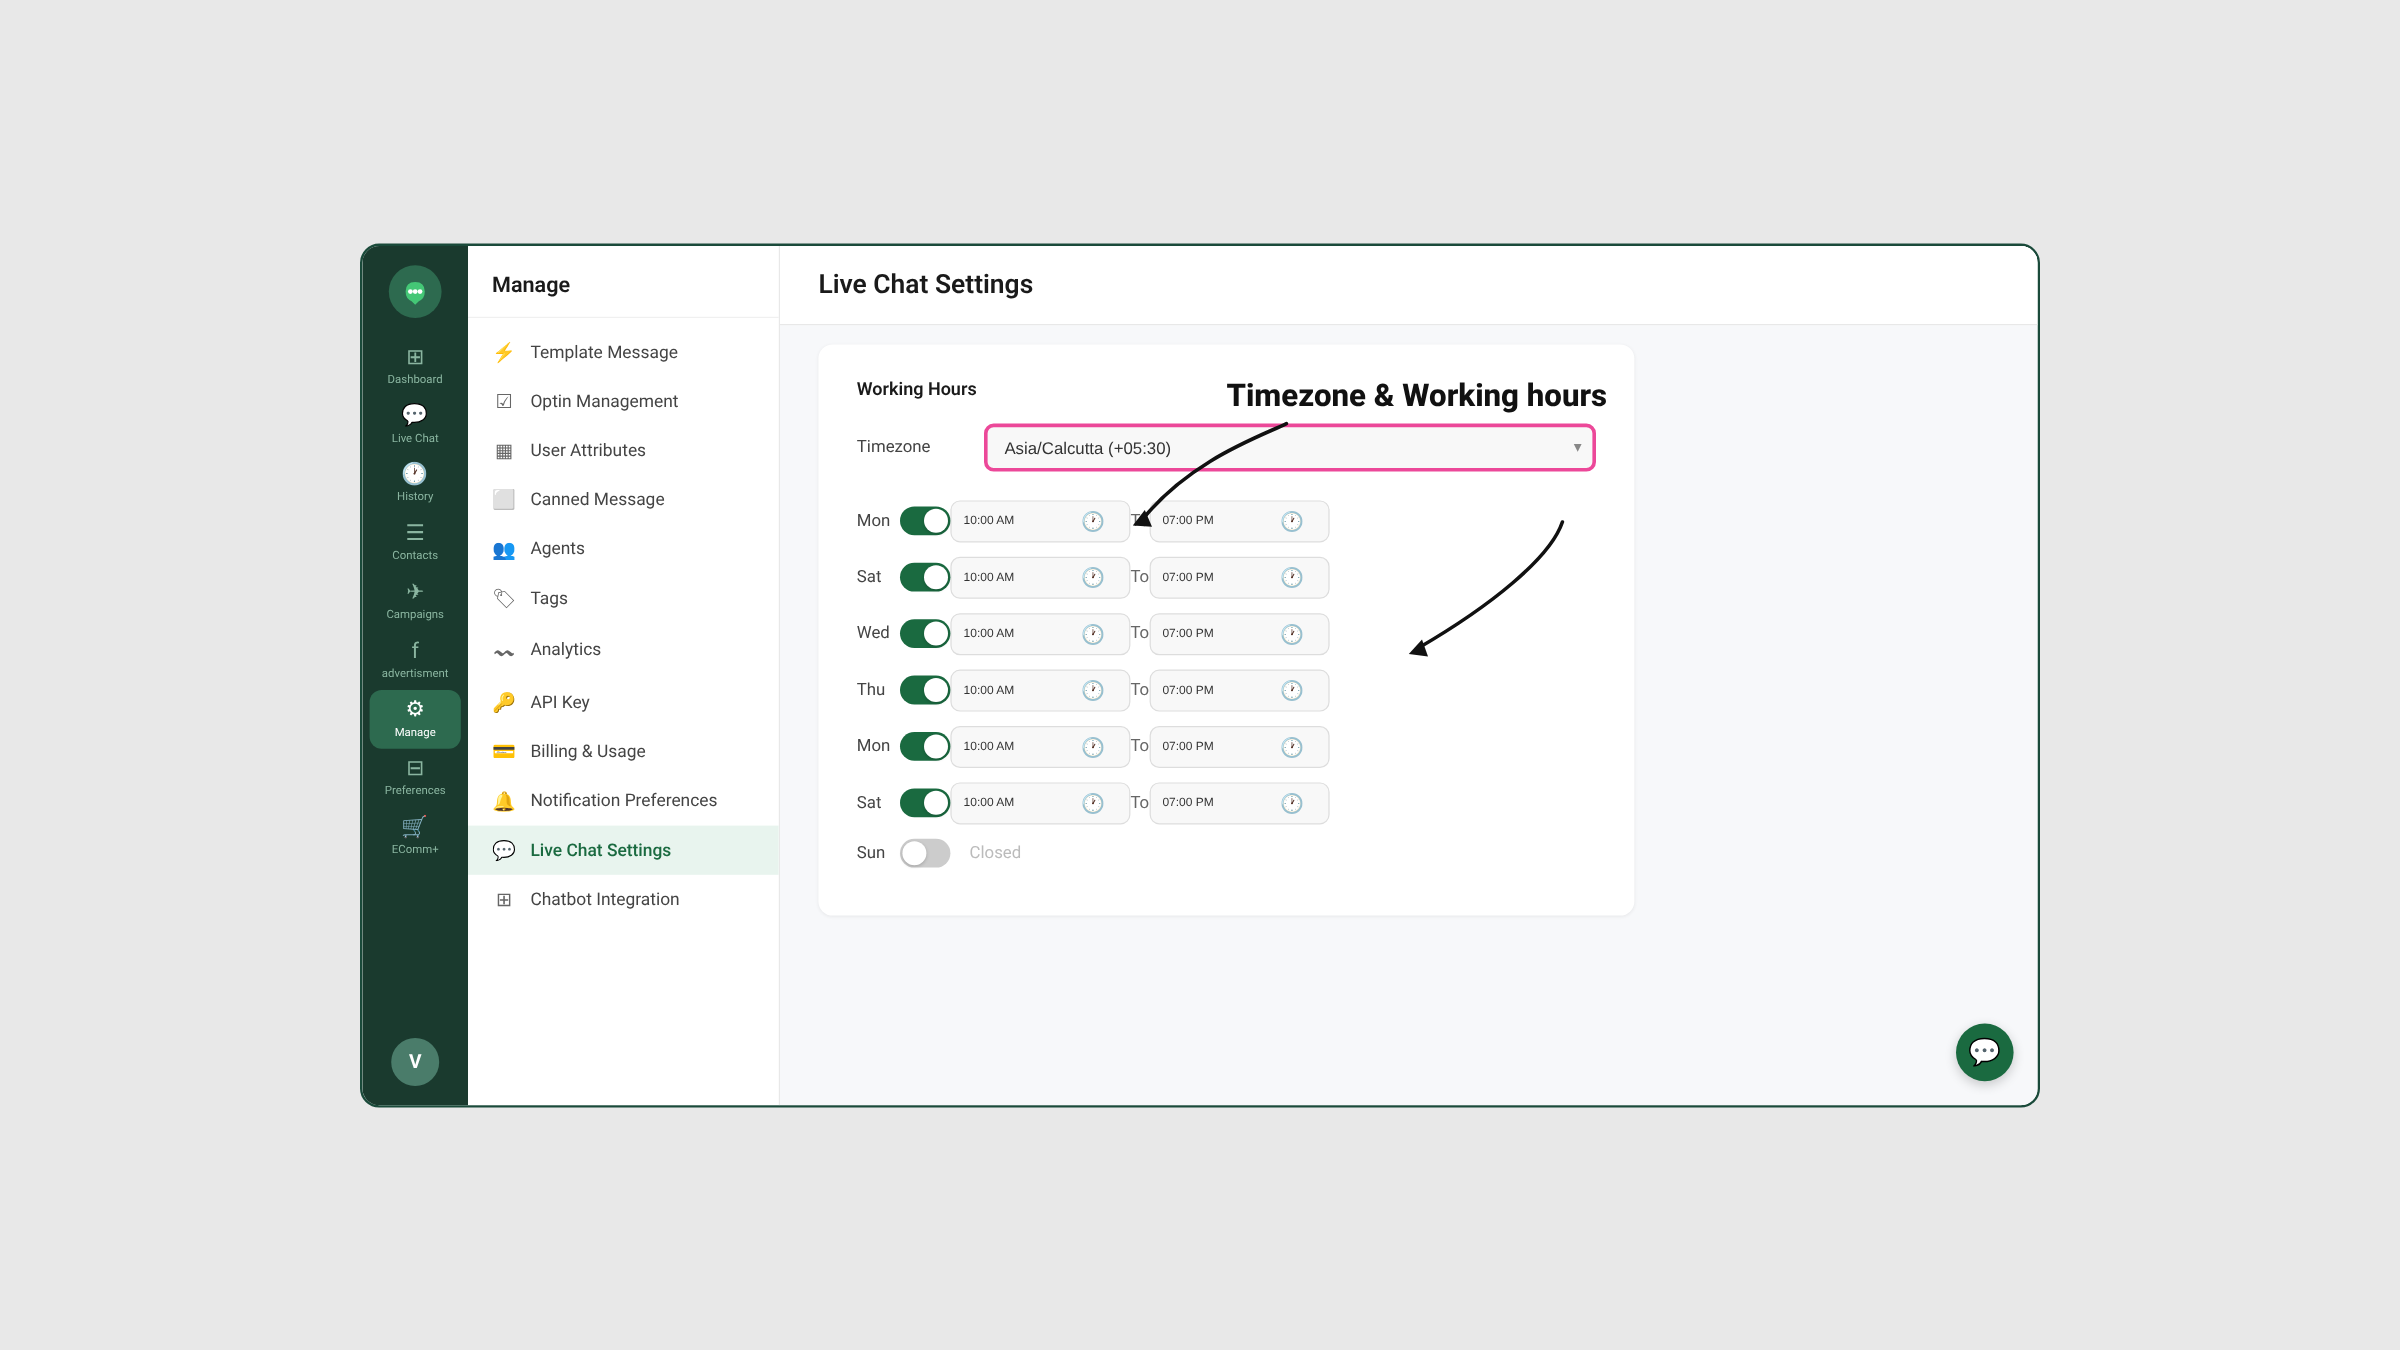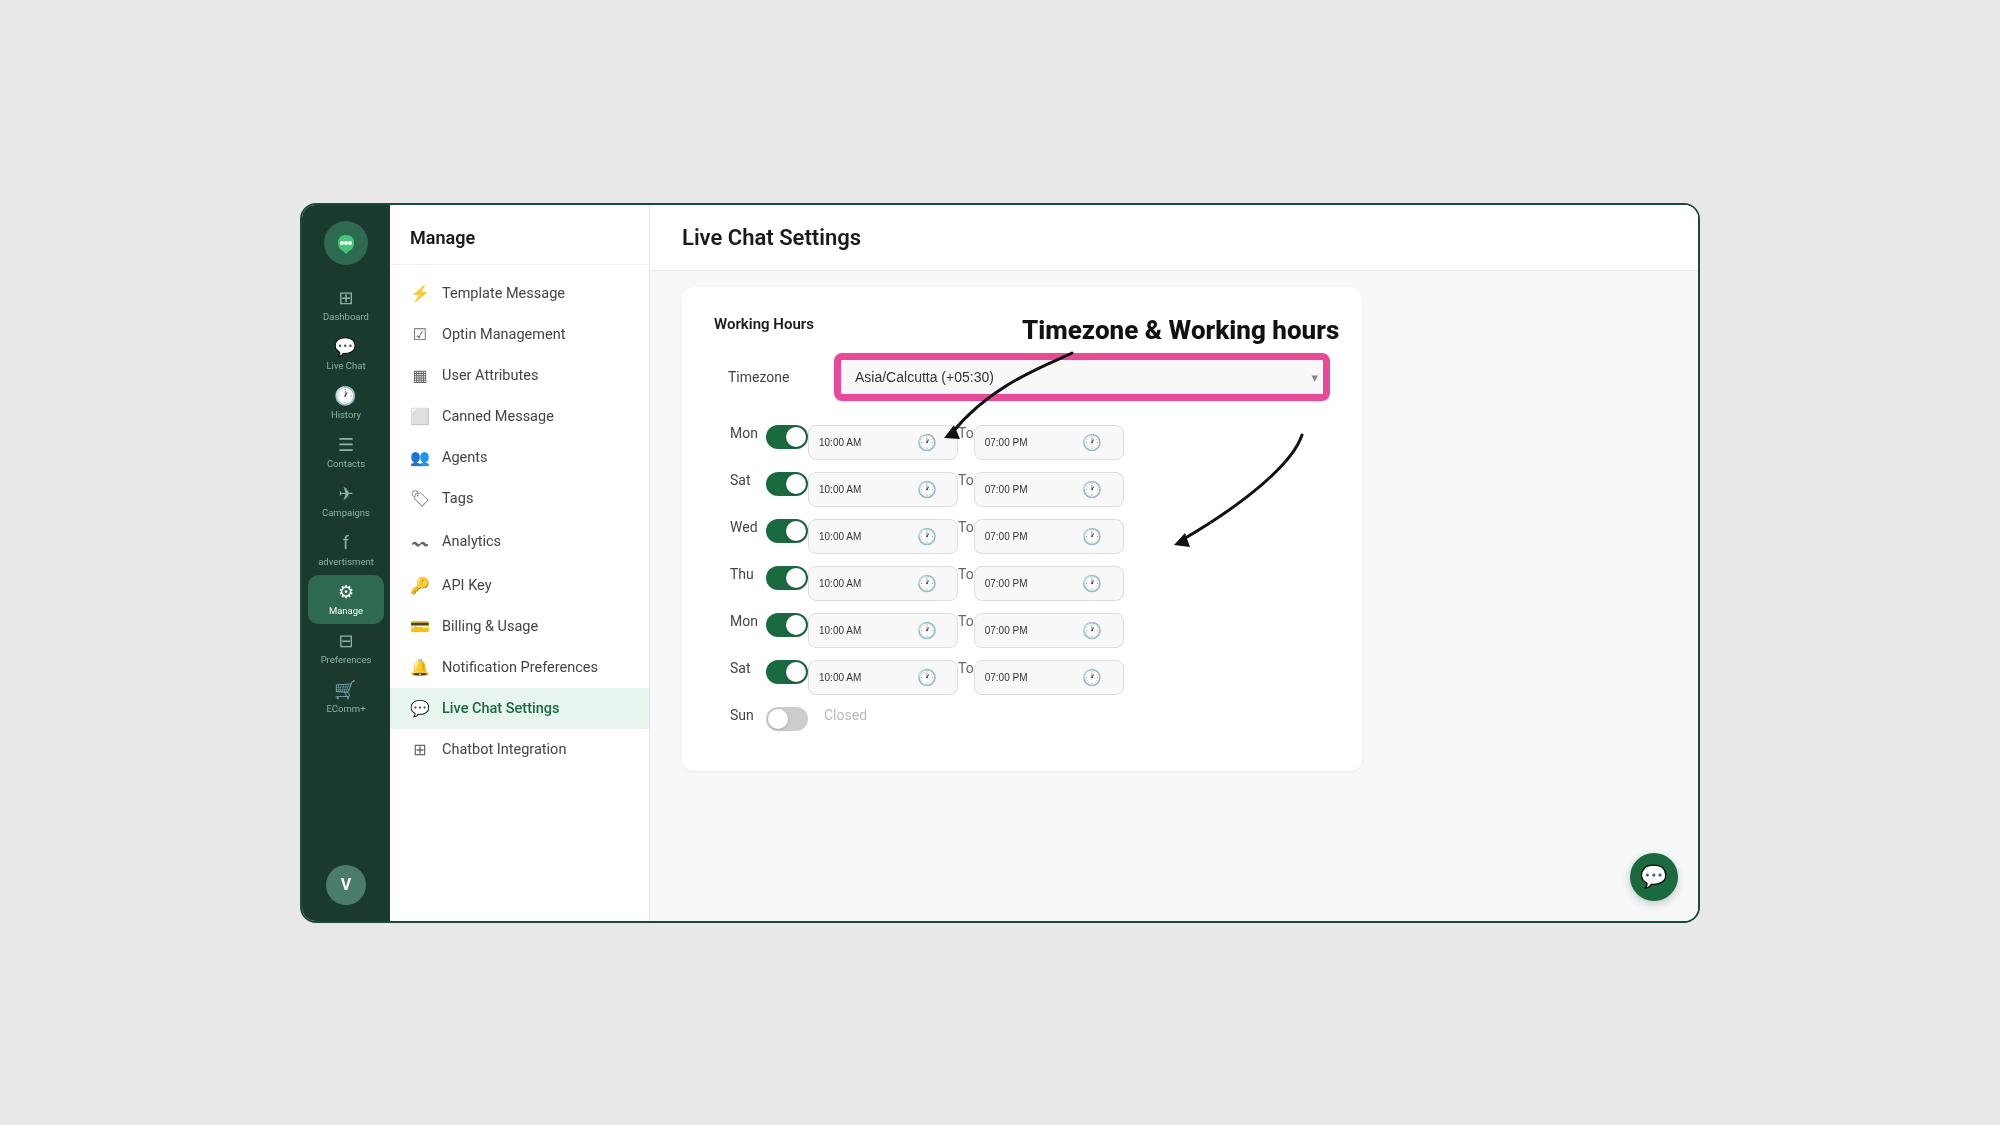--- a/index.html
+++ b/index.html
@@ -161,56 +161,55 @@
       font-size: 15px;
       font-weight: 600;
       color: #1a1a1a;
       margin-bottom: 20px;
     }
     .timezone-row {
       display: flex;
       align-items: center;
       gap: 16px;
       margin-bottom: 24px;
-      margin-left: 14px;
     }
     .timezone-label {
       font-size: 14px;
       color: #444;
       width: 90px;
       flex-shrink: 0;
     }
     .timezone-select-wrap {
       flex: 1;
       position: relative;
     }
     .timezone-select-wrap select {
       width: 100%;
       padding: 9px 36px 9px 14px;
-      border: 7px solid #ec4899;
+      border: 3px solid #ec4899;
       border-radius: 8px;
       background: #f8f8f8;
       font-size: 14px;
       color: #333;
       appearance: none;
       cursor: pointer;
     }
     .timezone-select-wrap .chevron {
       position: absolute;
       right: 12px;
       top: 50%;
       transform: translateY(-50%);
       color: #888;
       pointer-events: none;
       font-size: 13px;
     }
     .day-row {
       display: flex;
+      align-items: center;
       margin-bottom: 12px;
-      margin-left: 16px;
     }
     .day-label {
       width: 36px;
       font-size: 14px;
       color: #444;
       flex-shrink: 0;
     }
     .toggle {
       width: 42px;
       height: 24px;

